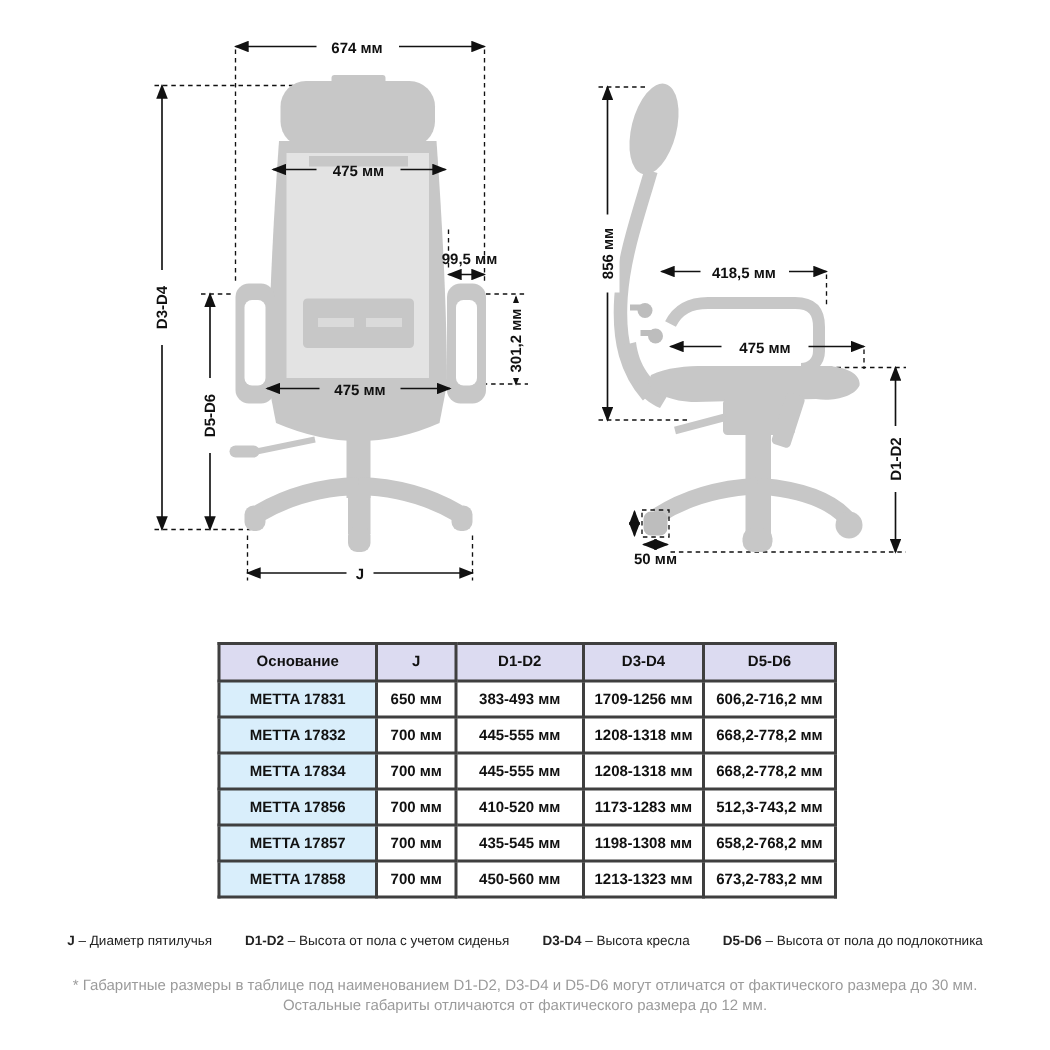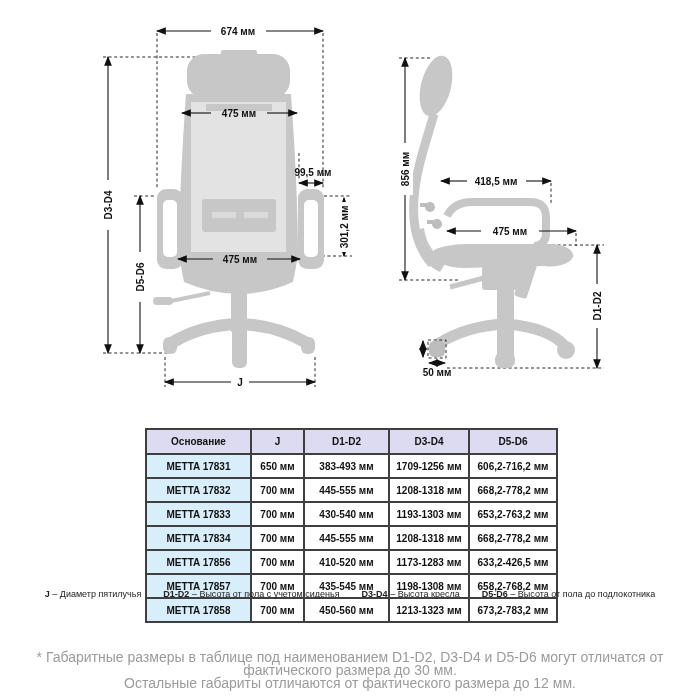--- a/index.html
+++ b/index.html
@@ -17,25 +17,25 @@
   .dtxt{font:bold 10px "Liberation Sans",sans-serif;fill:var(--dim_color,#111);}
   .wbg{fill:#fff;}
 
   table.spec{position:absolute;left:145px;top:428px;border-collapse:collapse;table-layout:fixed;}
   table.spec th,table.spec td{border:2px solid var(--border_color,#3f3f3f);
       font-size:10px;color:#111;text-align:center;padding:0;}
   table.spec th{height:23px;background:var(--table_header_bg,#dcdbf1);font-weight:bold;}
   table.spec td{height:22px;background:#fff;font-weight:bold;}
   table.spec td.model{background:var(--model_col_bg,#d9eefb);}
 
-  .legend{position:absolute;left:0;top:589px;width:700px;display:flex;
+  .legend{position:absolute;left:0;top:622px;width:700px;display:flex;
           justify-content:center;gap:22px;font-size:9px;color:#222;white-space:nowrap;}
   .legend .item b{font-weight:bold;}
   .footnote{position:absolute;left:0;top:651px;width:700px;text-align:center;
-            font-size:14px;color:var(--footnote_color,#9b9b9b);line-height:13px;}
+            font-size:10px;color:var(--footnote_color,#9b9b9b);line-height:13px;}
 </style>
 </head>
 <body>
 
 <div class="page">
 
   <svg class="diagram" width="700" height="424" viewBox="0 0 700 424">
     <defs>
       <marker id="mS" markerWidth="9" markerHeight="7" refX="1" refY="3.5" orient="auto">
         <path d="M9,0 L0,3.5 L9,7 Z" fill="#111"></path>
@@ -191,39 +191,32 @@
         <td>606,2-716,2 мм</td>
       </tr>
       <tr>
         <td class="model">METTA 17832</td>
         <td>700 мм</td>
         <td>445-555 мм</td>
         <td>1208-1318 мм</td>
         <td>668,2-778,2 мм</td>
       </tr>
       <tr>
-        <td class="model">METTA 17833</td>
-        <td>700 мм</td>
-        <td>430-540 мм</td>
-        <td>1193-1303 мм</td>
-        <td>653,2-763,2 мм</td>
-      </tr>
-      <tr>
         <td class="model">METTA 17834</td>
         <td>700 мм</td>
         <td>445-555 мм</td>
         <td>1208-1318 мм</td>
         <td>668,2-778,2 мм</td>
       </tr>
       <tr>
         <td class="model">METTA 17856</td>
         <td>700 мм</td>
         <td>410-520 мм</td>
         <td>1173-1283 мм</td>
-        <td>633,2-426,5 мм</td>
+        <td>512,3-743,2 мм</td>
       </tr>
       <tr>
         <td class="model">METTA 17857</td>
         <td>700 мм</td>
         <td>435-545 мм</td>
         <td>1198-1308 мм</td>
         <td>658,2-768,2 мм</td>
       </tr>
       <tr>
         <td class="model">METTA 17858</td>

